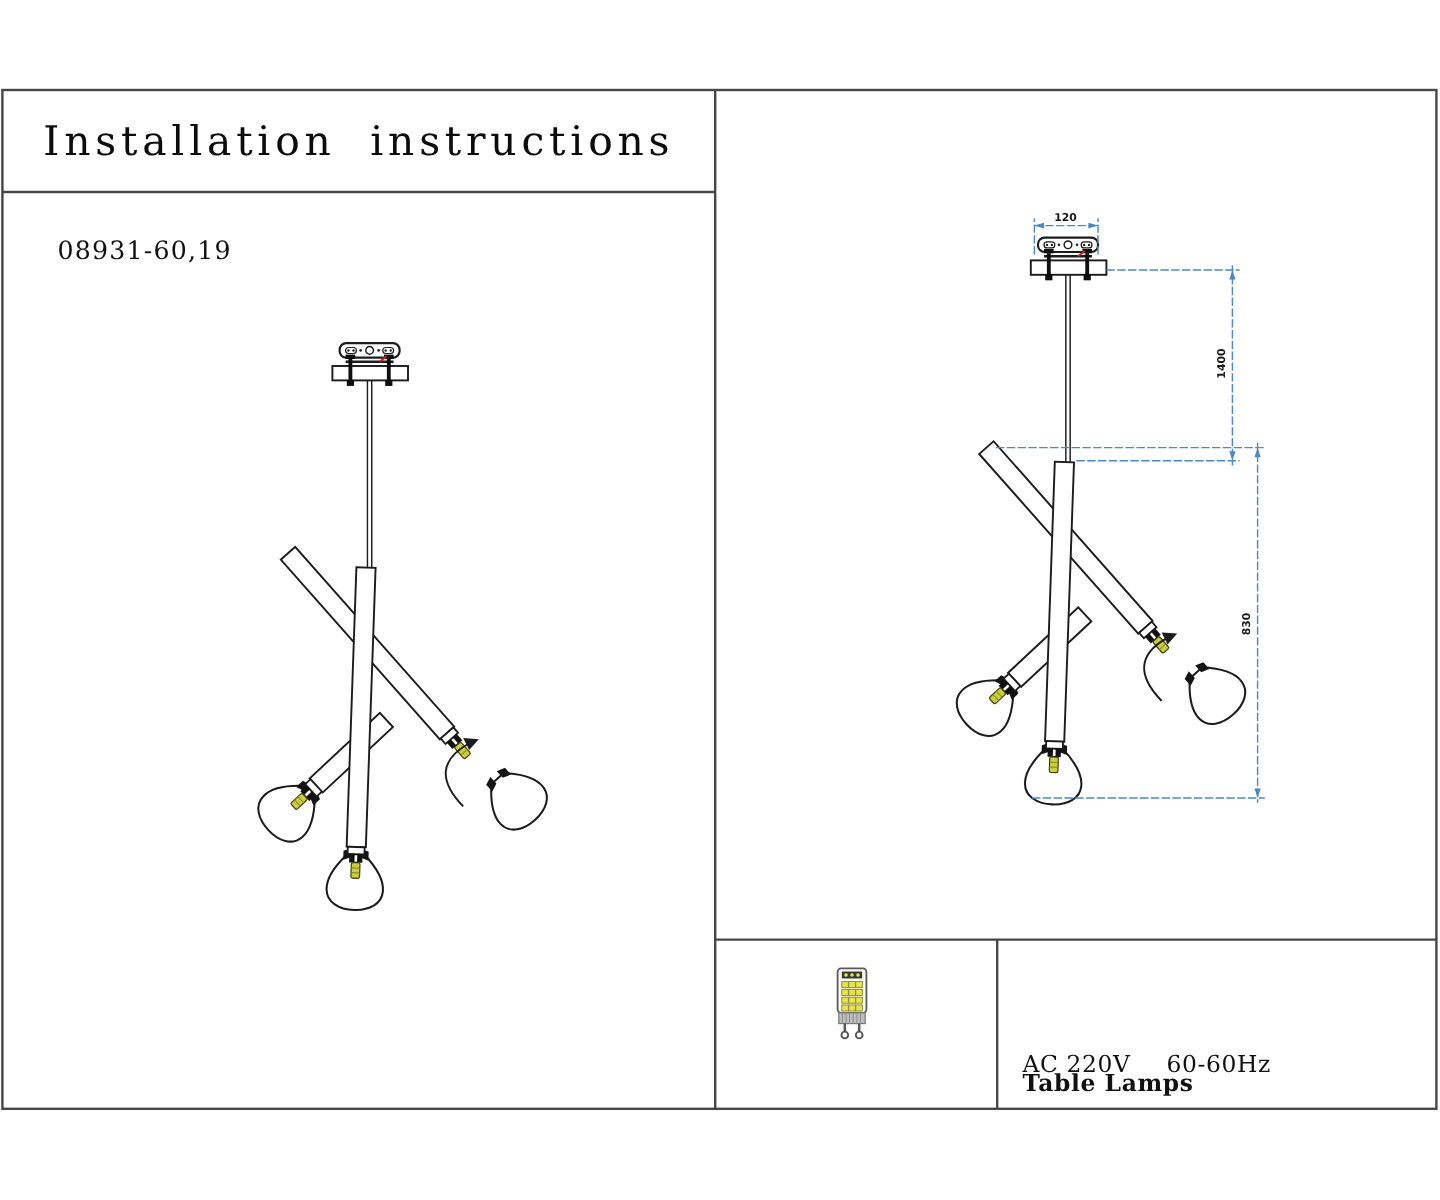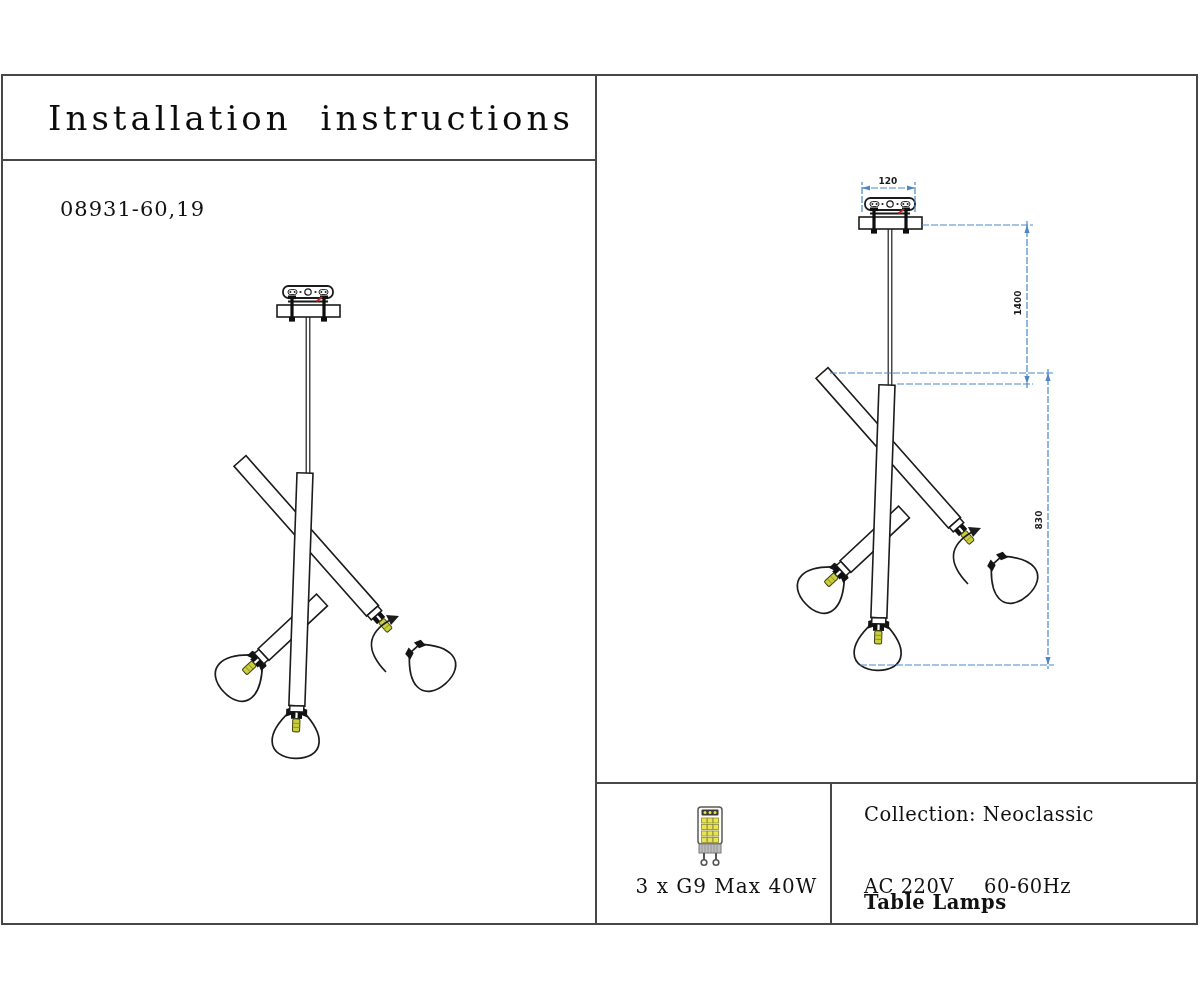--- a/index.html
+++ b/index.html
@@ -1,19 +1,19 @@
 <!DOCTYPE html>
 <html><head>
 <meta charset="utf-8">
 <style>
   html,body{margin:0;padding:0;background:#fff;}
   .sheet{position:relative;width:1200px;height:1000px;background:#fff;overflow:hidden;
          font-family:"DejaVu Serif", "Liberation Serif", serif;color:#111;}
   svg{position:absolute;left:0;top:0;}
-  .txt{position:absolute;white-space:nowrap;margin-left:12px;}
+  .txt{position:absolute;white-space:nowrap;}
   .title-box{left:2px;top:75px;width:594px;height:85px;display:flex;align-items:center;
              justify-content:center;font-size:34px;letter-spacing:4px;word-spacing:14px;color:#0c0c0c;}
   .model{left:48px;top:197px;font-size:21px;letter-spacing:1px;}
   .bulb-spec{left:598px;top:874px;width:233px;text-align:center;font-size:20px;letter-spacing:1px;}
   .info-line{left:852px;font-size:19.5px;letter-spacing:0.5px;}
   .line1{top:803px;}
   .line2{top:891px;font-weight:bold;}
   .line3{top:875px;}
   .freq{margin-left:30px;}
   .frame{stroke:#474747;stroke-width:2;fill:none;}
@@ -159,23 +159,21 @@
       <path d="M -6,47 V 54 M 6,47 V 54" stroke="#555" stroke-width="2"></path>
       <circle cx="-6" cy="56.5" r="2.8" fill="none" stroke="#555" stroke-width="1.6"></circle>
       <circle cx="6" cy="56.5" r="2.8" fill="none" stroke="#555" stroke-width="1.6"></circle>
     </g>
   </svg>
 
   <div class="txt title-box">Installation instructions</div>
 
   <div class="txt model">08931-60,19</div>
 
-  <div class="txt bulb-spec">3 x G9 Max 40W</div>
 
-  <div class="txt info-line line1">Collection: Neoclassic</div>
 
   <div class="txt info-line line2">Table Lamps</div>
 
   <div class="txt info-line line3">
     <span>AC 220V</span><span class="freq">60-60Hz</span>
   </div>
 
 </div>
 
 </body></html>

